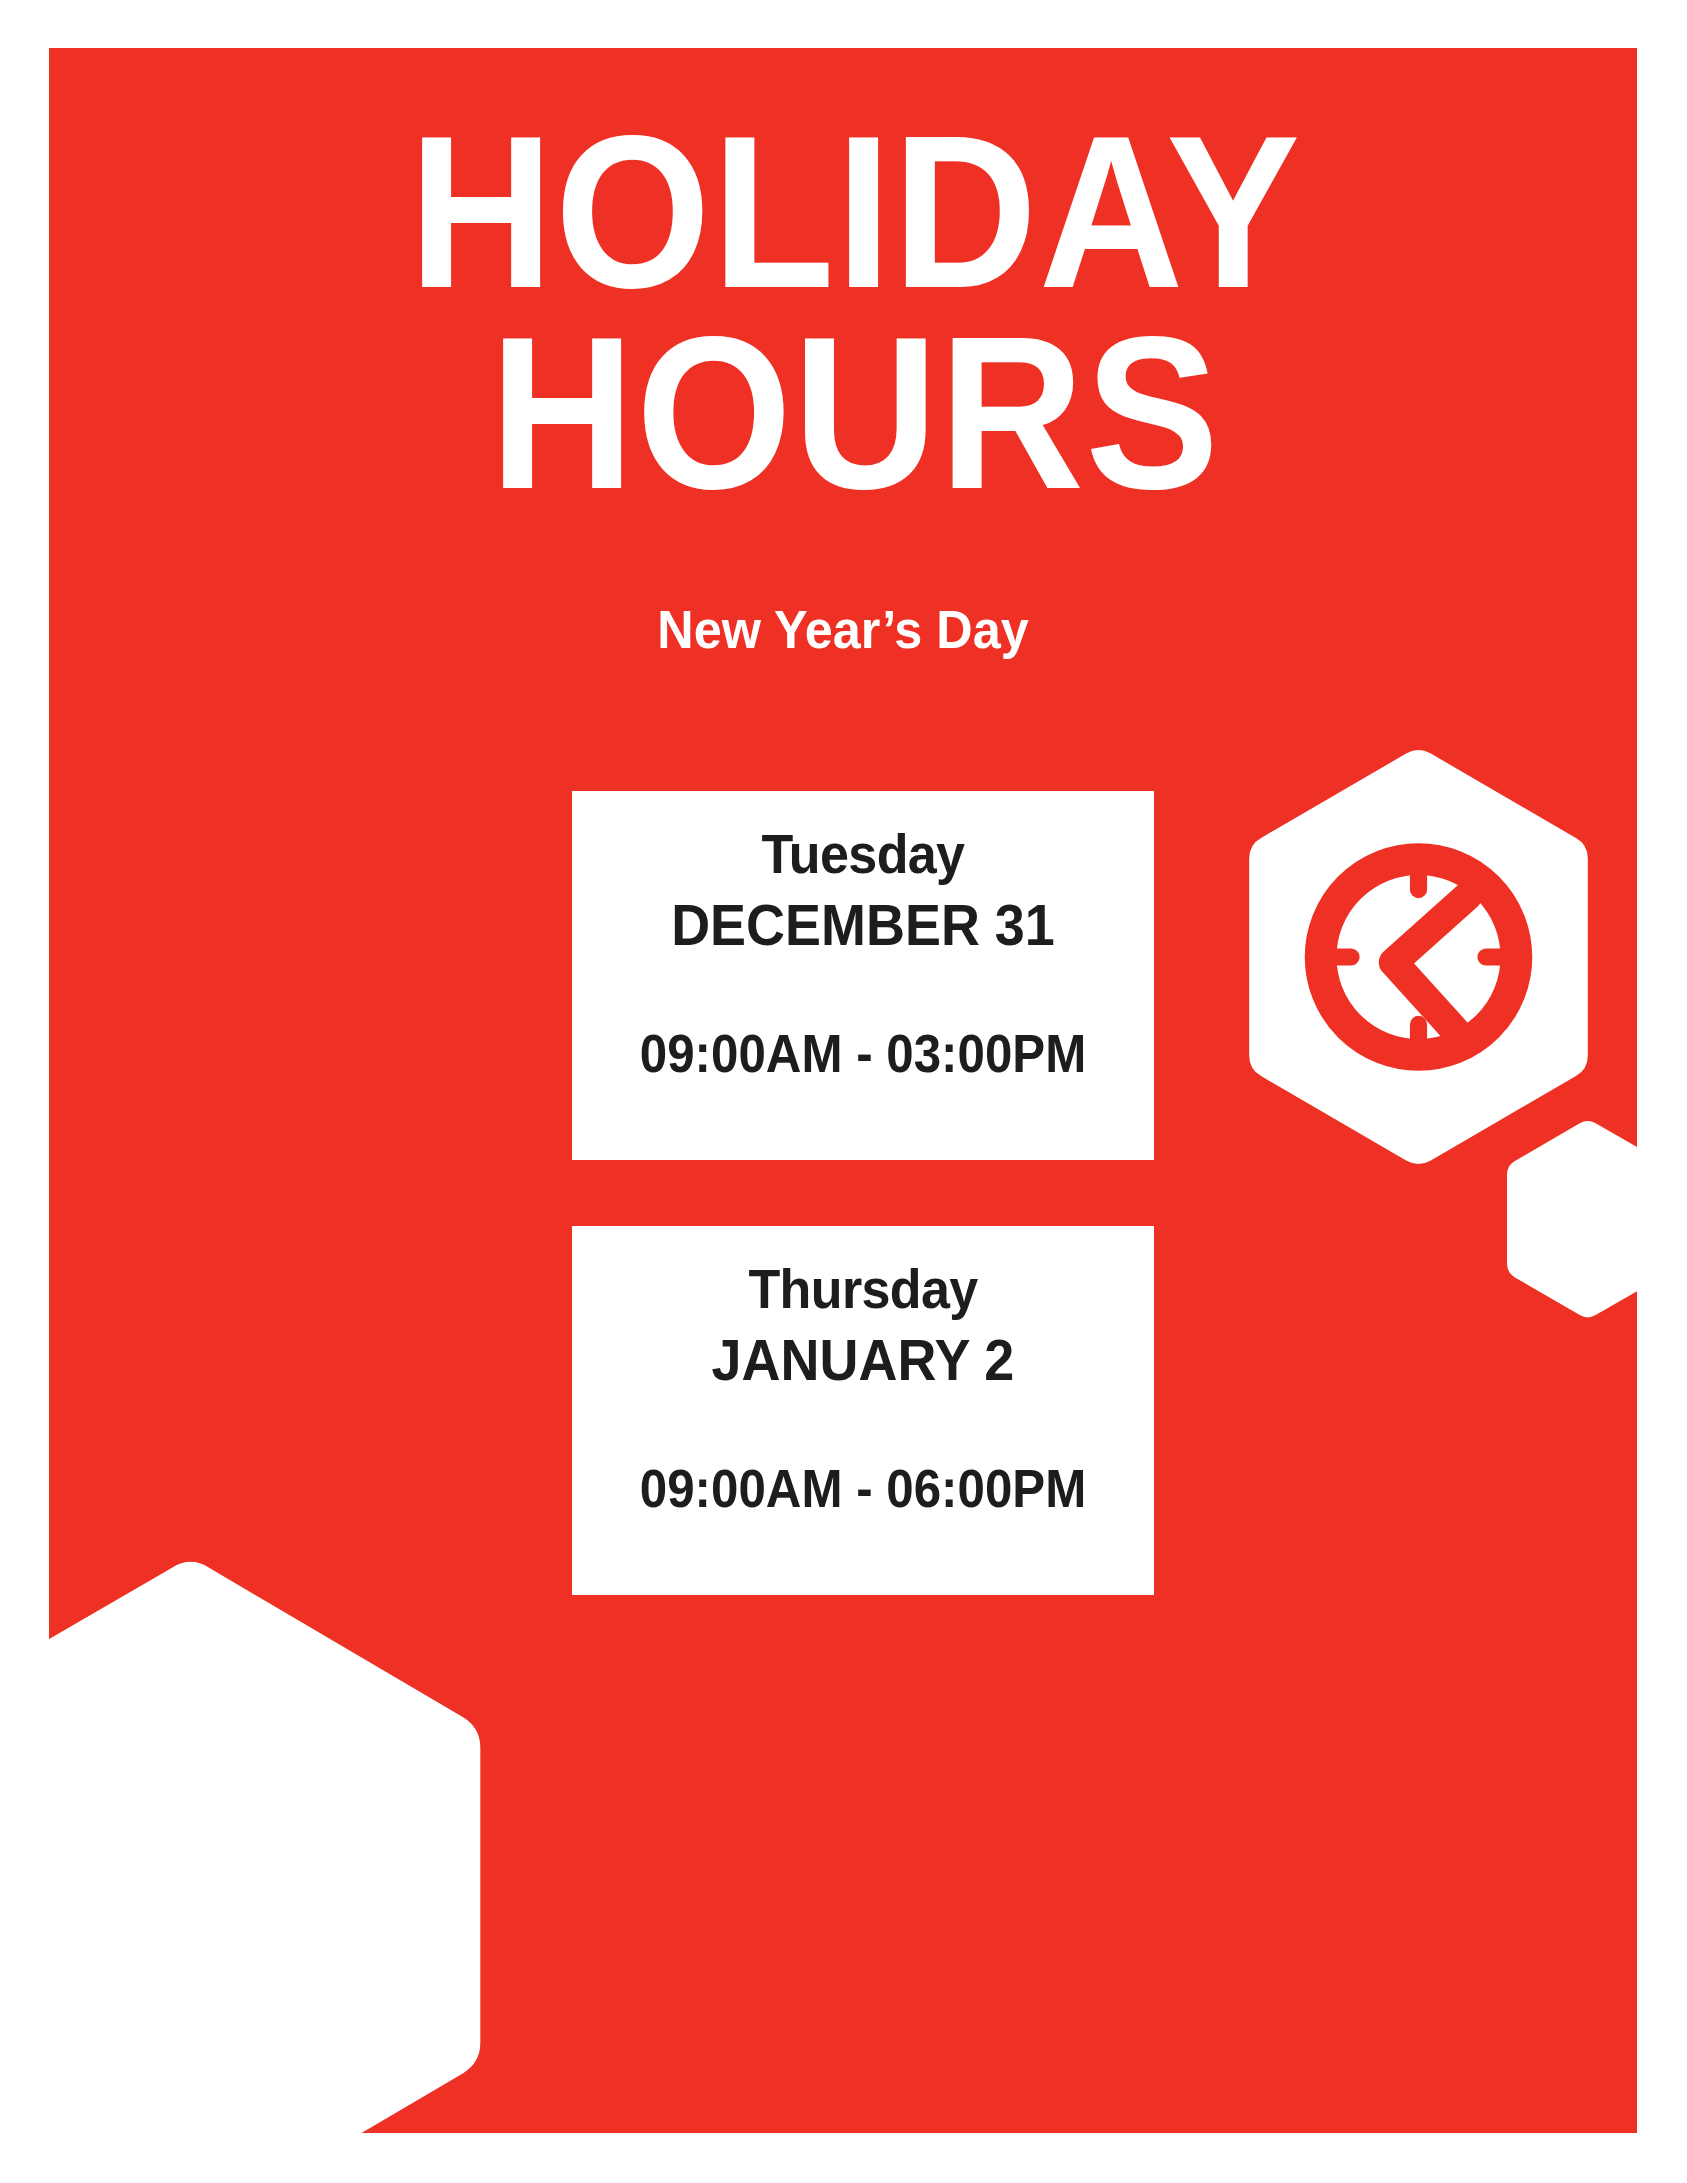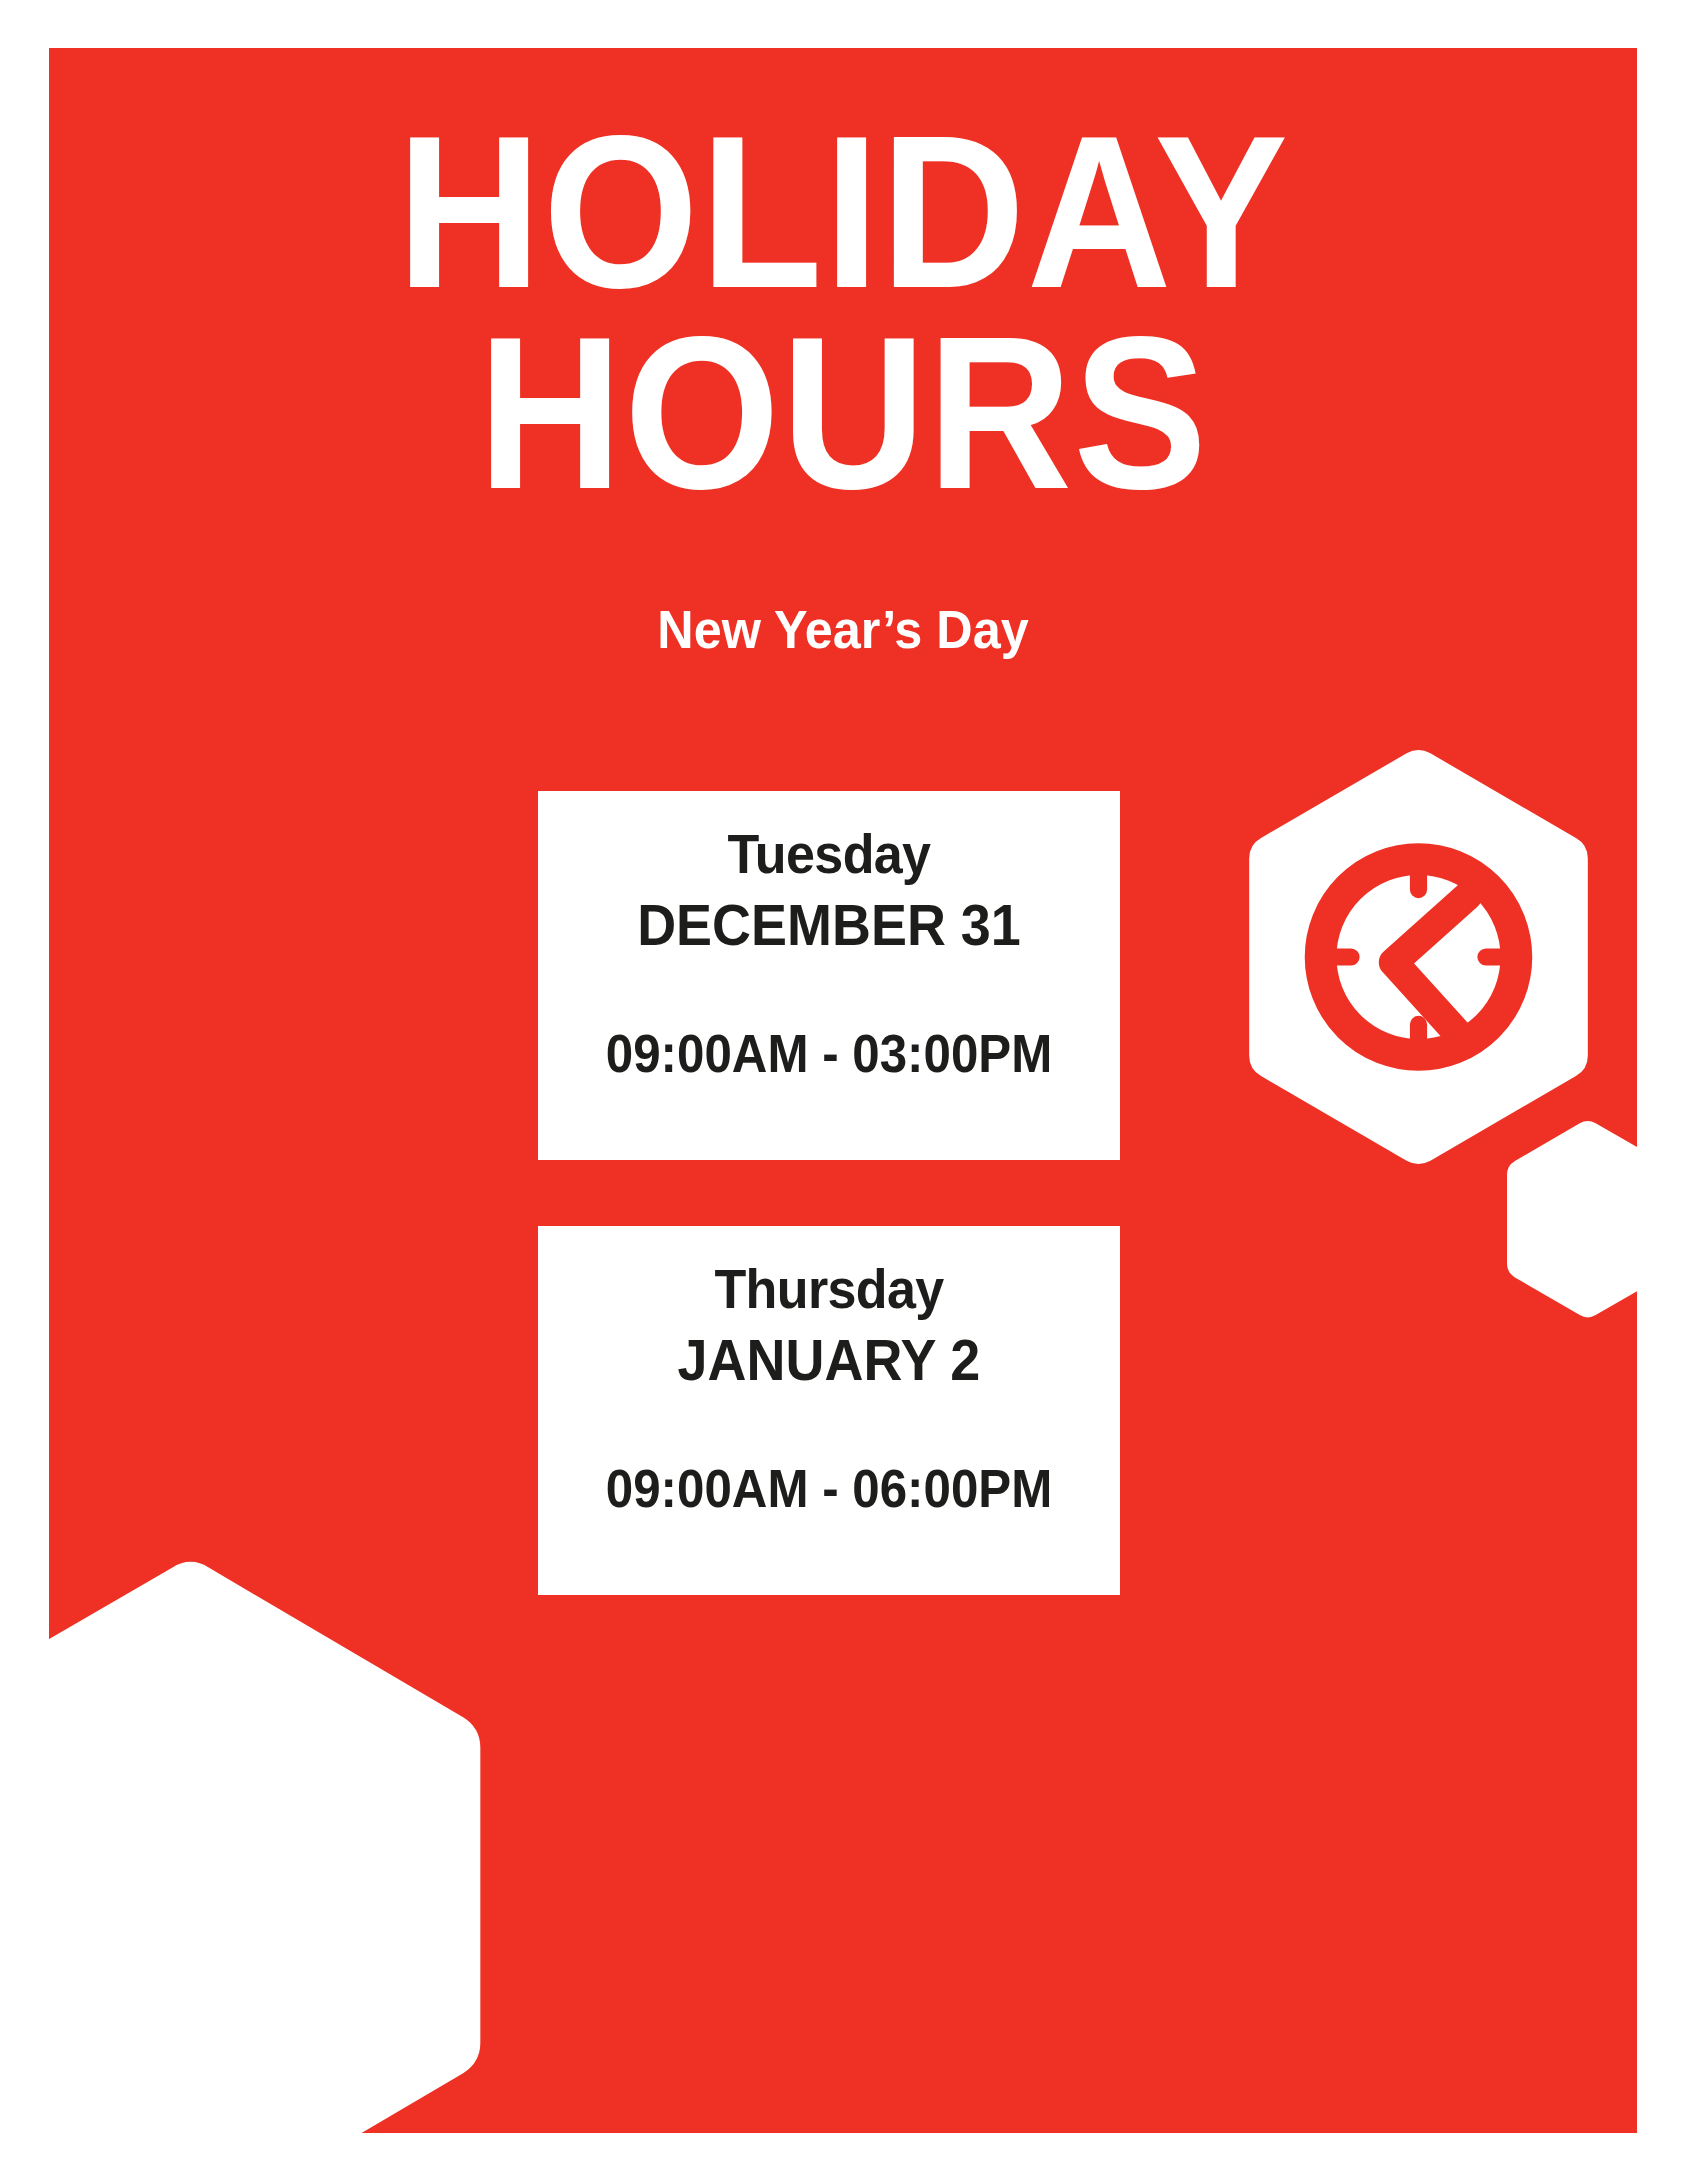--- a/index.html
+++ b/index.html
@@ -44,20 +44,21 @@
   }
 
   
   #headline {
     position: absolute;
     left: 49px;
     top: 112px;
     width: 1588px;
     text-align: center;
     color: #ffffff;
+    padding-left: 12px;
   }
   .title-line {
     display: block;
     font-family: "Liberation Sans Narrow", "Liberation Sans", sans-serif;
     font-weight: bold;
     font-size: 218px;
     line-height: 0.92;
     letter-spacing: 1.3px;
     transform: scaleX(0.92);
     transform-origin: center;
@@ -74,21 +75,21 @@
     font-weight: bold;
     font-size: 53px;
     letter-spacing: 0px;
     transform: scaleX(0.95);
     transform-origin: center;
   }
 
   
   #cards {
     position: absolute;
-    left: 538px;
+    left: 572px;
     top: 791px;
     width: 582px;
   }
   .card {
     position: relative;
     width: 582px;
     height: 369px;
     background: #ffffff;
     margin-bottom: 66px;
     box-sizing: border-box;

